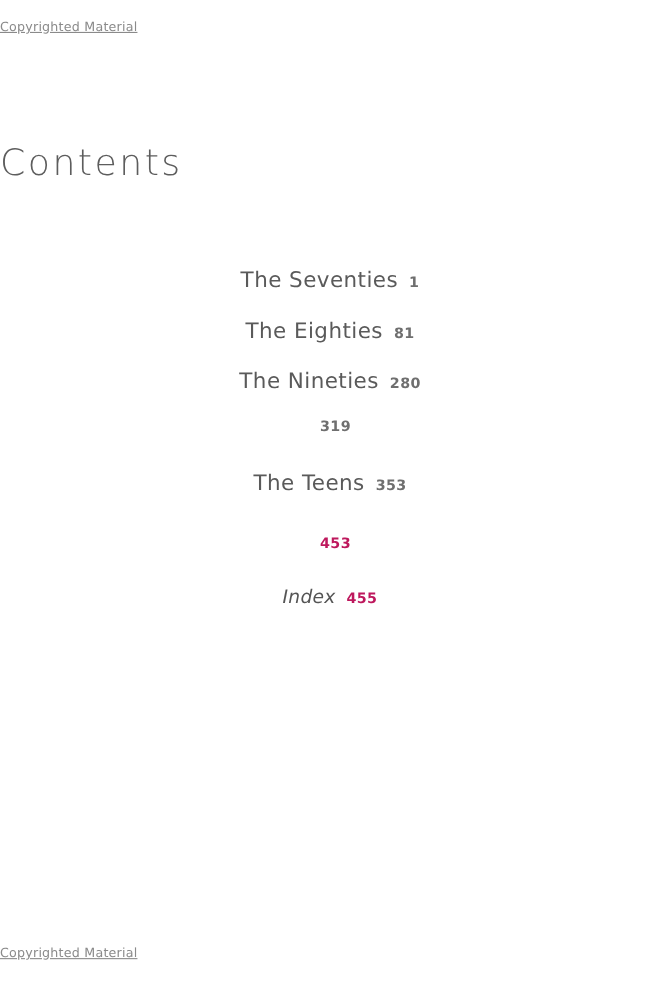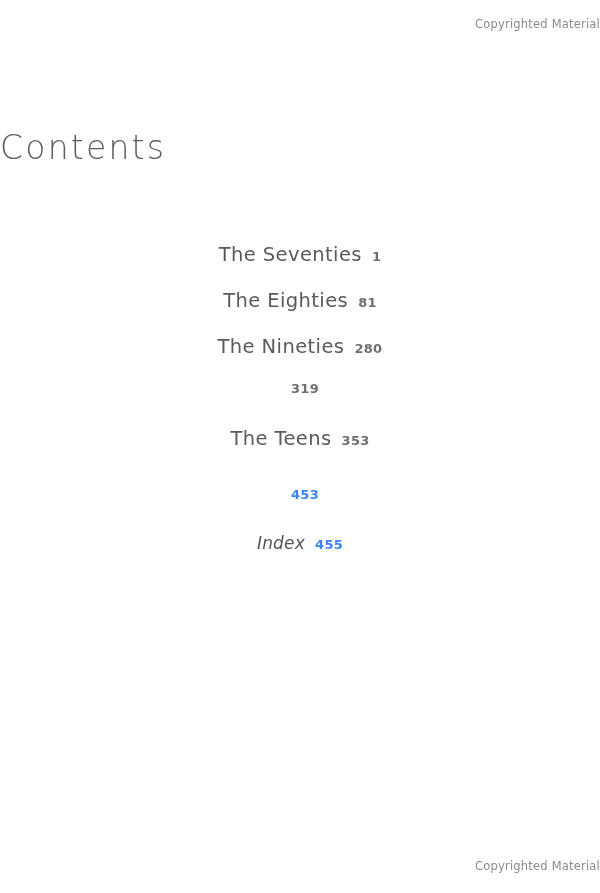--- a/index.html
+++ b/index.html
@@ -18,25 +18,26 @@
   .page {
     position: relative;
     width: 600px;
     height: 893px;
     box-sizing: border-box;
   }
   .watermark {
     position: absolute;
     left: 0;
     width: 100%;
-    text-align: right;
+    text-align: left;
     font-family: "DejaVu Sans", sans-serif;
     font-size: 11.5px;
     letter-spacing: 0.2px;
     color: #8a8a8a;
+    text-decoration: underline;
   }
   .watermark-top { top: 17px; }
   .watermark-bottom { top: 859px; }
 
   .toc-title {
     position: absolute;
     top: 128px;
     left: 0;
     width: 100%;
     font-family: "DejaVu Sans", sans-serif;
@@ -81,21 +82,21 @@
   }
   .entry.back .entry-label {
     font-style: italic;
     font-size: 17px;
     color: #555555;
     letter-spacing: 0.2px;
   }
   .entry.back .entry-page {
     font-size: 13px;
     font-weight: 700;
-    color: #3b82f6;
+    color: #be185d;
     margin-left: 10px;
   }
 </style>
 </head>
 <body>
 
 <div class="page">
 
   <div class="watermark watermark-top">Copyrighted Material</div>
 

